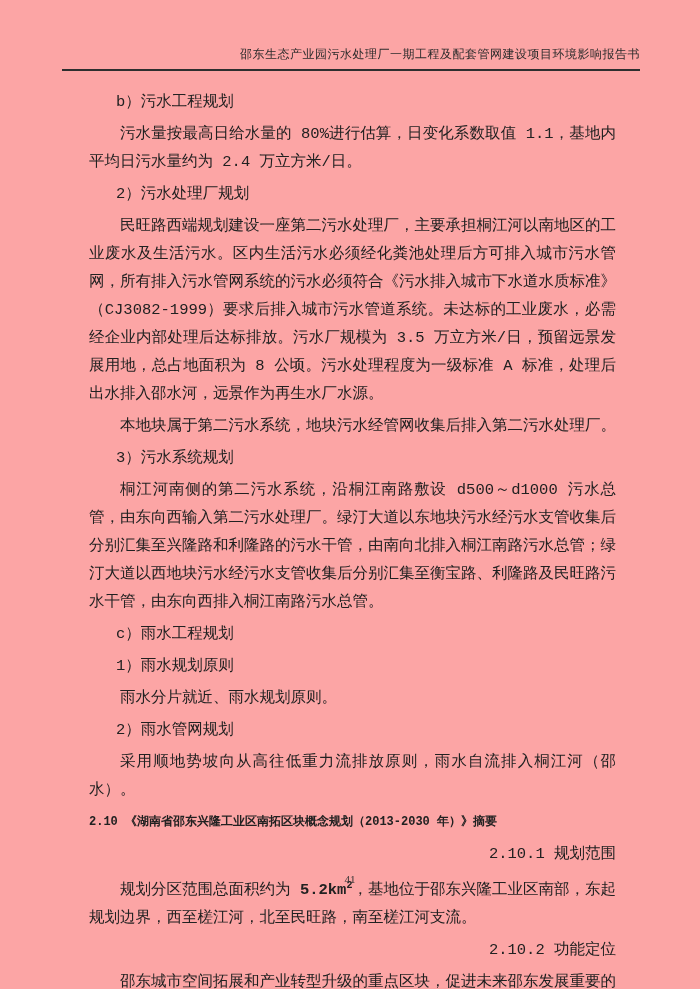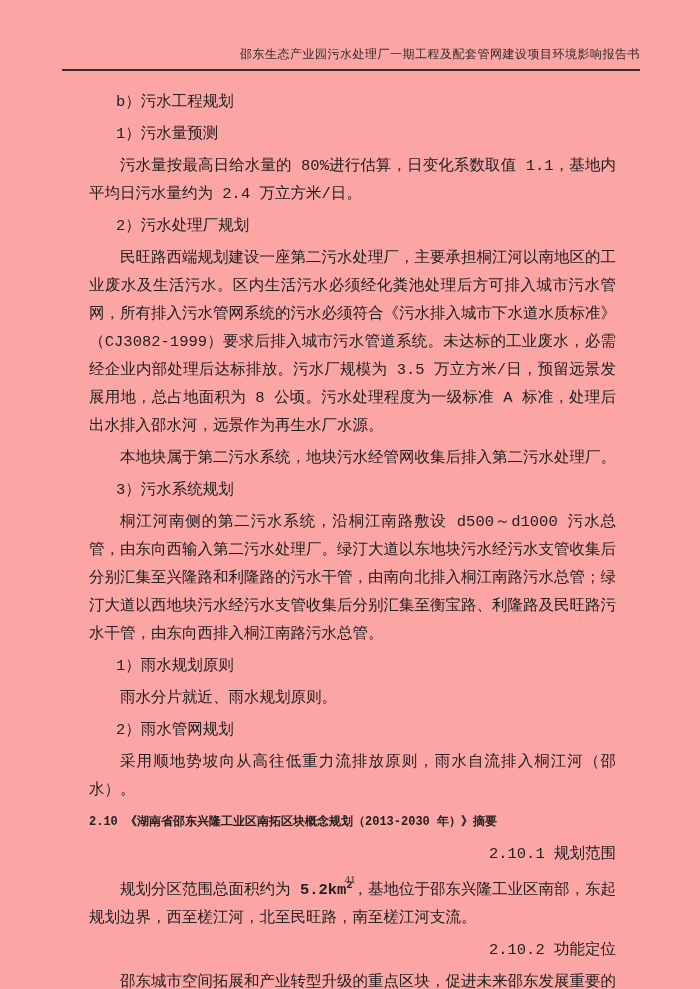--- a/index.html
+++ b/index.html
@@ -53,27 +53,27 @@
 </head>
 <body>
 
 <div class="page">
 
   <div class="header-title">邵东生态产业园污水处理厂一期工程及配套管网建设项目环境影响报告书</div>
   <div class="header-rule"></div>
 
   <div class="doc-body">
     <p class="h-sub">b）污水工程规划</p>
-    <p class="h-sub">1）污水量预测</p>
     <p class="para">污水量按最高日给水量的 80%进行估算，日变化系数取值 1.1，基地内平均日污水量约为 2.4 万立方米/日。</p>
     <p class="h-sub">2）污水处理厂规划</p>
     <p class="para">民旺路西端规划建设一座第二污水处理厂，主要承担桐江河以南地区的工业废水及生活污水。区内生活污水必须经化粪池处理后方可排入城市污水管网，所有排入污水管网系统的污水必须符合《污水排入城市下水道水质标准》（CJ3082-1999）要求后排入城市污水管道系统。未达标的工业废水，必需经企业内部处理后达标排放。污水厂规模为 3.5 万立方米/日，预留远景发展用地，总占地面积为 8 公顷。污水处理程度为一级标准 A 标准，处理后出水排入邵水河，远景作为再生水厂水源。</p>
     <p class="para">本地块属于第二污水系统，地块污水经管网收集后排入第二污水处理厂。</p>
     <p class="h-sub">3）污水系统规划</p>
     <p class="para">桐江河南侧的第二污水系统，沿桐江南路敷设 d500～d1000 污水总管，由东向西输入第二污水处理厂。绿汀大道以东地块污水经污水支管收集后分别汇集至兴隆路和利隆路的污水干管，由南向北排入桐江南路污水总管；绿汀大道以西地块污水经污水支管收集后分别汇集至衡宝路、利隆路及民旺路污水干管，由东向西排入桐江南路污水总管。</p>
+    <p class="h-sub">c）雨水工程规划</p>
     <p class="h-sub">1）雨水规划原则</p>
     <p class="para">雨水分片就近、雨水规划原则。</p>
     <p class="h-sub">2）雨水管网规划</p>
     <p class="para">采用顺地势坡向从高往低重力流排放原则，雨水自流排入桐江河（邵水）。</p>
     <p class="h1">2.10 《湖南省邵东兴隆工业区南拓区块概念规划（2013-2030 年）》摘要</p>
     <p class="h2">2.10.1 规划范围</p>
     <p class="para"><span>规划分区范围总面积约为 </span><span class="bold-area"><span>5.2km</span><sup>2</sup></span><span>，基地位于邵东兴隆工业区南部，东起规划边界，西至槎江河，北至民旺路，南至槎江河支流。</span></p>
     <p class="h2">2.10.2 功能定位</p>
     <p class="para">邵东城市空间拓展和产业转型升级的重点区块，促进未来邵东发展重要的工业新区。</p>
   </div>

